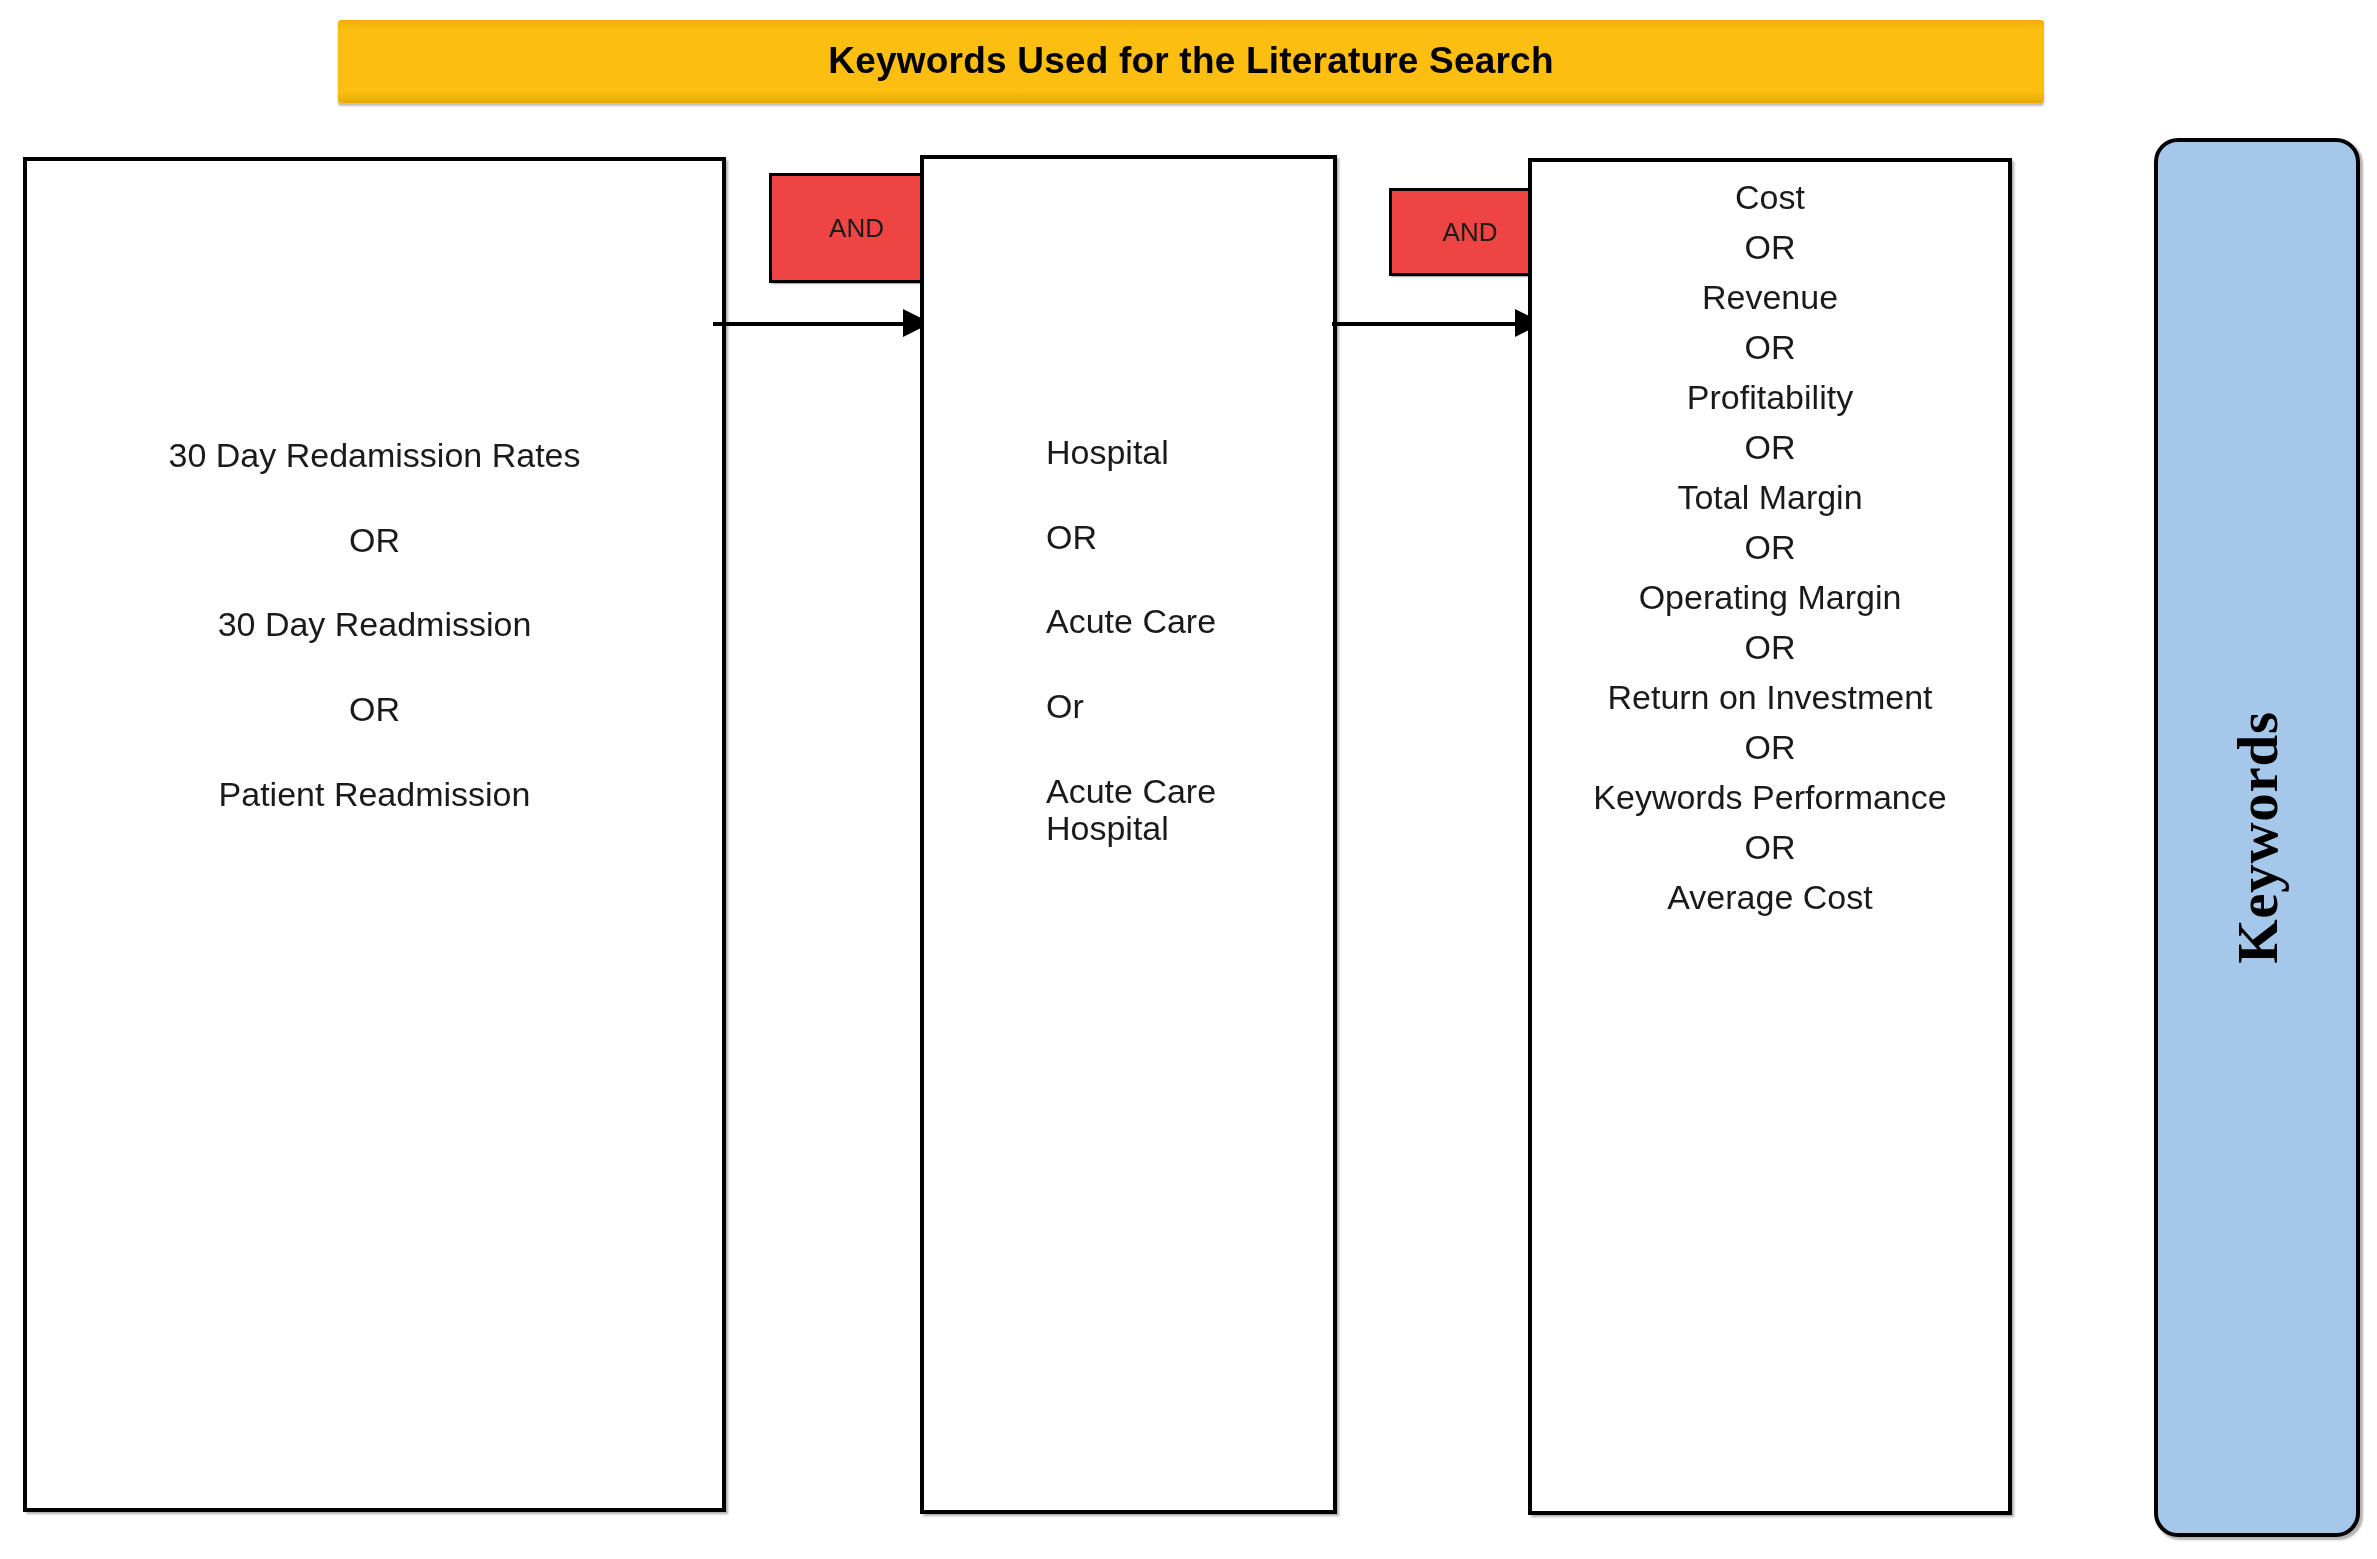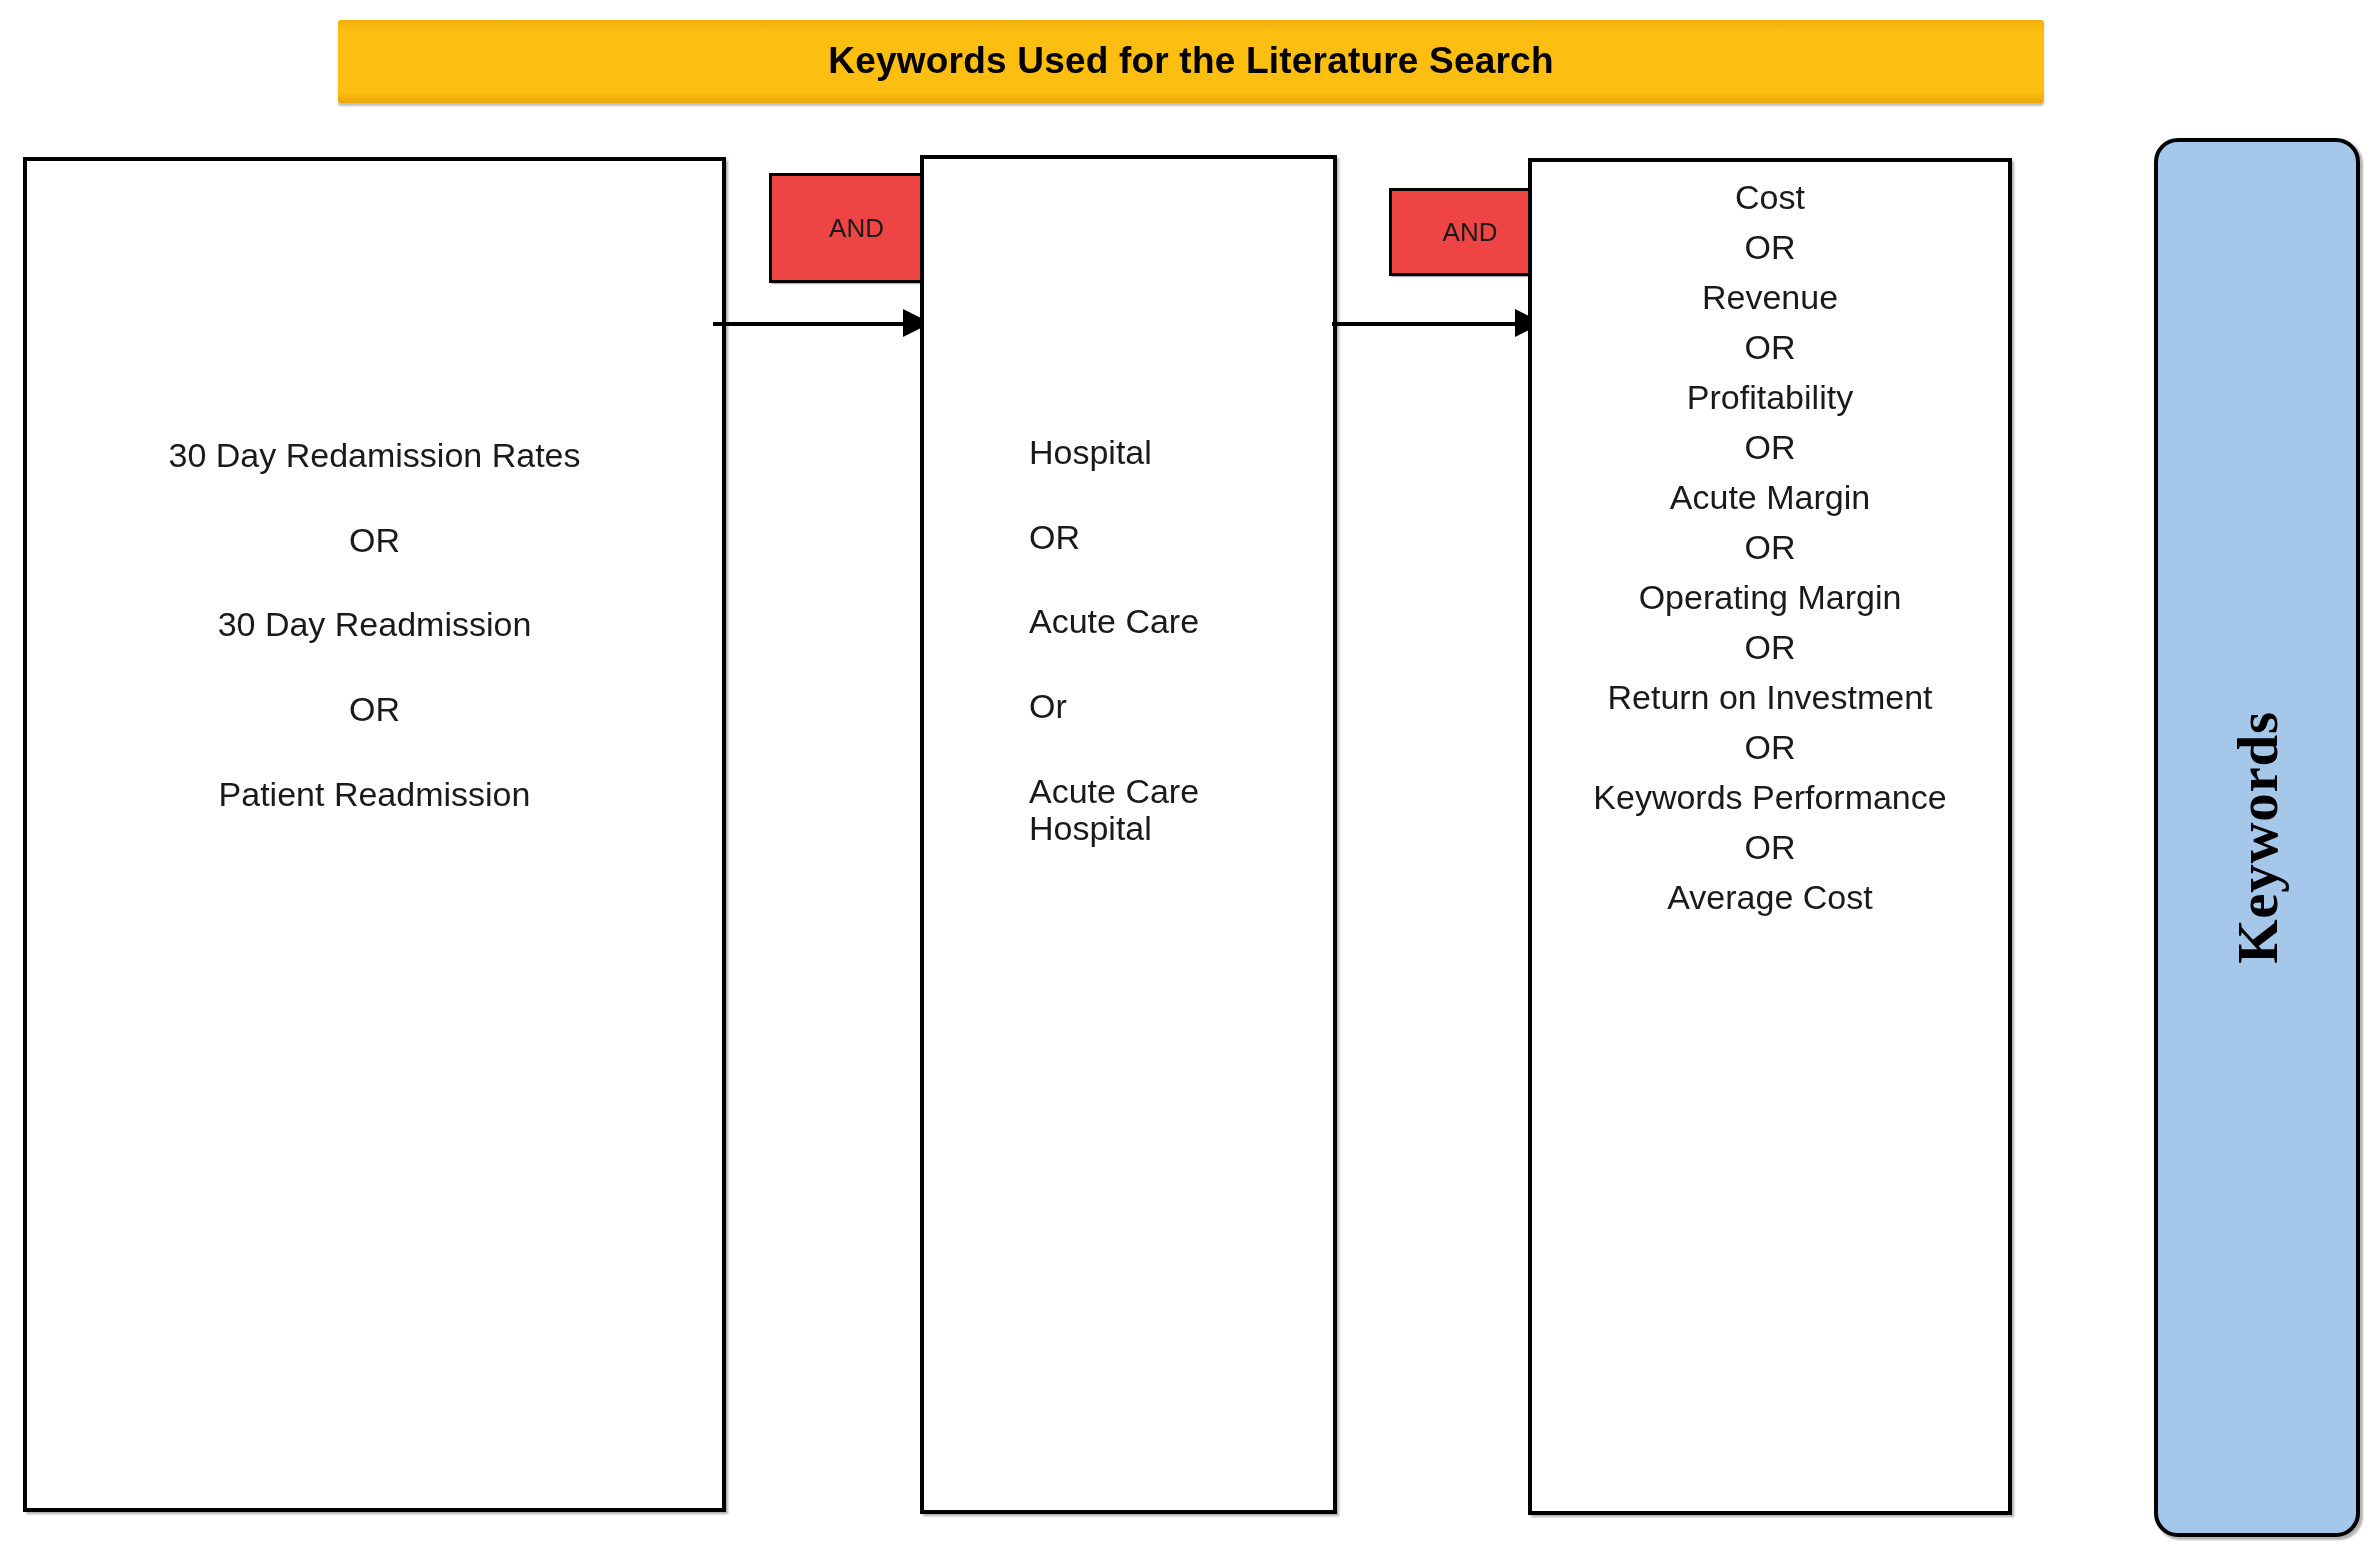--- a/index.html
+++ b/index.html
@@ -60,21 +60,21 @@
   }
 
   
   #box-concept-readmission { left: 23px;  top: 157px;  width: 703px; height: 1355px; }
   #box-concept-readmission .kw-inner { top: 276px; align-items: center; }
   #box-concept-readmission .kw-line { text-align: left; }
   #box-concept-readmission .kw-line + .kw-line { margin-top: 48px; }
 
   
   #box-concept-setting { left: 920px; top: 155px; width: 417px; height: 1359px; }
-  #box-concept-setting .kw-inner { top: 275px; align-items: flex-start; padding-left: 105px; }
+  #box-concept-setting .kw-inner { top: 275px; align-items: flex-start; padding-left: 105px; margin-left: 17px; }
   #box-concept-setting .kw-line { text-align: left; }
   #box-concept-setting .kw-line + .kw-line { margin-top: 48px; }
 
   
   #box-concept-financial { left: 1528px; top: 158px; width: 484px; height: 1357px; }
   #box-concept-financial .kw-inner { top: 17px; align-items: center; }
   #box-concept-financial .kw-line { text-align: center; }
   #box-concept-financial .kw-line + .kw-line { margin-top: 13.3px; }
 
   
@@ -196,21 +196,21 @@
 </div>
 
 <div class="kw-box" id="box-concept-financial">
   <div class="kw-inner">
     <div class="kw-line">Cost</div>
     <div class="kw-line">OR</div>
     <div class="kw-line">Revenue</div>
     <div class="kw-line">OR</div>
     <div class="kw-line">Profitability</div>
     <div class="kw-line">OR</div>
-    <div class="kw-line">Acute Margin</div>
+    <div class="kw-line">Total Margin</div>
     <div class="kw-line">OR</div>
     <div class="kw-line">Operating Margin</div>
     <div class="kw-line">OR</div>
     <div class="kw-line">Return on Investment</div>
     <div class="kw-line">OR</div>
     <div class="kw-line">Keywords Performance</div>
     <div class="kw-line">OR</div>
     <div class="kw-line">Average Cost</div>
   </div>
 </div>

